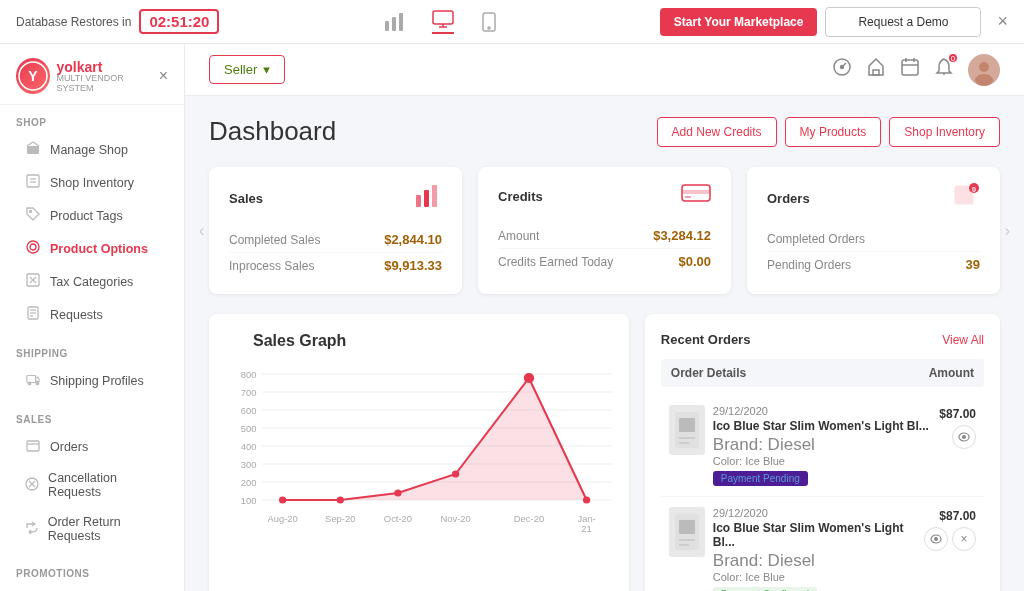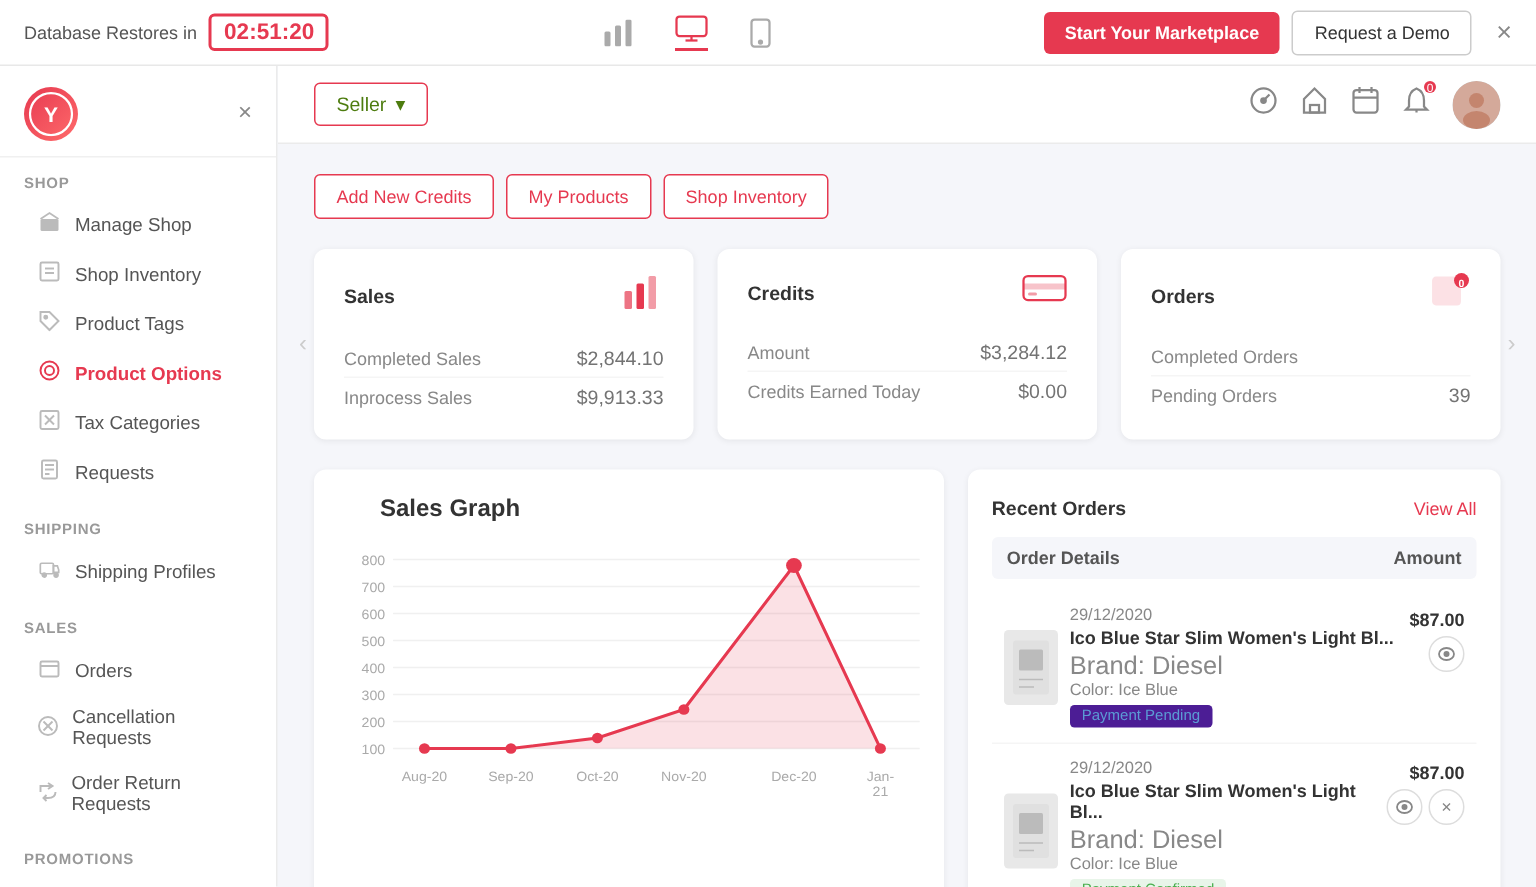--- a/index.html
+++ b/index.html
@@ -15,21 +15,21 @@
       padding: 8px 16px;
       height: 44px;
     }
     .top-bar-left { display: flex; align-items: center; gap: 8px; font-size: 12px; color: #555; }
     .timer { color: #e63950; font-weight: bold; font-size: 15px; background: #fff; border: 2px solid #e63950; padding: 2px 8px; border-radius: 4px; }
     .top-bar-center { display: flex; align-items: center; gap: 28px; }
     .top-bar-icon { color: #888; cursor: pointer; font-size: 18px; display: flex; align-items: center; flex-direction: column; }
     .top-bar-icon.active { color: #e63950; border-bottom: 2px solid #e63950; }
     .top-bar-right { display: flex; align-items: center; gap: 8px; }
     .btn-start { background: #e63950; color: #fff; border: none; padding: 7px 14px; border-radius: 4px; font-size: 12px; cursor: pointer; font-weight: 600; }
-    .btn-demo { background: #fff; color: #333; border: 1px solid #ccc; padding: 7px 14px; border-radius: 4px; font-size: 12px; cursor: pointer; }
+    .btn-demo { background: #fff; color: #333; border: 1px solid #ccc; padding: 7px 32px; border-radius: 4px; font-size: 12px; cursor: pointer; }
     .close-icon { color: #888; font-size: 18px; cursor: pointer; margin-left: 8px; }
 
     
     .main-layout { display: flex; height: calc(591px - 44px); }
 
     
     .sidebar {
       width: 185px;
       background: #fff;
       border-right: 1px solid #ebebeb;
@@ -126,21 +126,21 @@
       padding: 16px 20px;
       flex: 1;
       box-shadow: 0 1px 4px rgba(0,0,0,0.07);
       position: relative;
     }
     .stat-card-title { font-size: 13px; font-weight: 600; color: #333; margin-bottom: 14px; display: flex; align-items: center; justify-content: space-between; }
     .stat-card-icon { font-size: 22px; }
     .stat-row { display: flex; justify-content: space-between; align-items: center; padding: 5px 0; border-bottom: 1px solid #f5f5f5; }
     .stat-row:last-child { border-bottom: none; }
     .stat-label { color: #888; font-size: 12px; }
-    .stat-value { font-weight: 400; color: #737373; font-size: 13px; }
+    .stat-value { font-weight: 700; color: #a16207; font-size: 13px; }
     .card-arrow { position: absolute; top: 50%; transform: translateY(-50%); color: #ccc; font-size: 16px; cursor: pointer; }
     .card-arrow-left { left: -10px; }
     .card-arrow-right { right: -10px; }
 
     
     .bottom-row { display: flex; gap: 16px; }
     .sales-graph-card {
       background: #fff;
       border-radius: 8px;
       padding: 18px 16px;
@@ -175,21 +175,21 @@
       margin-bottom: 8px;
     }
     .order-item {
       display: flex;
       align-items: flex-start;
       justify-content: space-between;
       padding: 10px 8px;
       border-bottom: 1px solid #f5f5f5;
       gap: 8px;
     }
-    .order-item-left { display: flex; gap: 8px; align-items: center; flex: 1; }
+    .order-item-left { display: flex; gap: 8px; align-items: flex-start; flex: 1; }
     .order-thumb { width: 36px; height: 50px; background: #e8e8e8; border-radius: 3px; flex-shrink: 0; display: flex; align-items: center; justify-content: center; font-size: 18px; }
     .order-info { flex: 1; }
     .order-date { font-size: 11px; color: #888; }
     .order-name { font-size: 12px; font-weight: 600; color: #333; margin: 2px 0; }
     .order-brand { font-size: 17px; color: #888; }
     .order-color { font-size: 11px; color: #888; }
     .status-badge {
       display: inline-block;
       padding: 2px 8px;
       border-radius: 3px;
@@ -246,20 +246,24 @@
 
   <div class="sidebar">
     <div class="sidebar-header">
       <div class="logo">
         <div class="logo-img">
           <svg width="30" height="30" viewBox="0 0 30 30">
               <circle cx="15" cy="15" r="14" fill="none" stroke="#fff" stroke-width="1.5"></circle>
               <text x="15" y="20" text-anchor="middle" fill="white" font-size="14" font-weight="bold">Y</text>
             </svg>
         </div>
+        <div>
+          <div class="logo-text">yolkart</div>
+          <div class="logo-sub">MULTI VENDOR SYSTEM</div>
+        </div>
       </div>
       <span class="sidebar-close">×</span>
     </div>
 
     <div class="sidebar-section">
       <div class="sidebar-section-title">SHOP</div>
       <div class="sidebar-item">
         <span class="sidebar-item-icon">
           <svg width="14" height="14" viewBox="0 0 14 14" fill="#bbb">
               <rect x="1" y="5" width="12" height="8" rx="1"></rect>
@@ -419,20 +423,21 @@
               <circle cx="16" cy="16" r="16" fill="#d4a99a"></circle>
               <circle cx="16" cy="13" r="5" fill="#c4856e"></circle>
               <ellipse cx="16" cy="26" rx="9" ry="6" fill="#c4856e"></ellipse>
             </svg>
         </div>
       </div>
     </div>
 
     <div class="dashboard-content">
       <div class="dashboard-title-row">
+        <h1 class="dashboard-title">Dashboard</h1>
         <div class="dashboard-actions">
           <button class="btn-action">Add New Credits</button>
           <button class="btn-action">My Products</button>
           <button class="btn-action">Shop Inventory</button>
         </div>
       </div>
 
       <div class="stats-row">
 
         <div class="stat-card" style="position:relative;">

